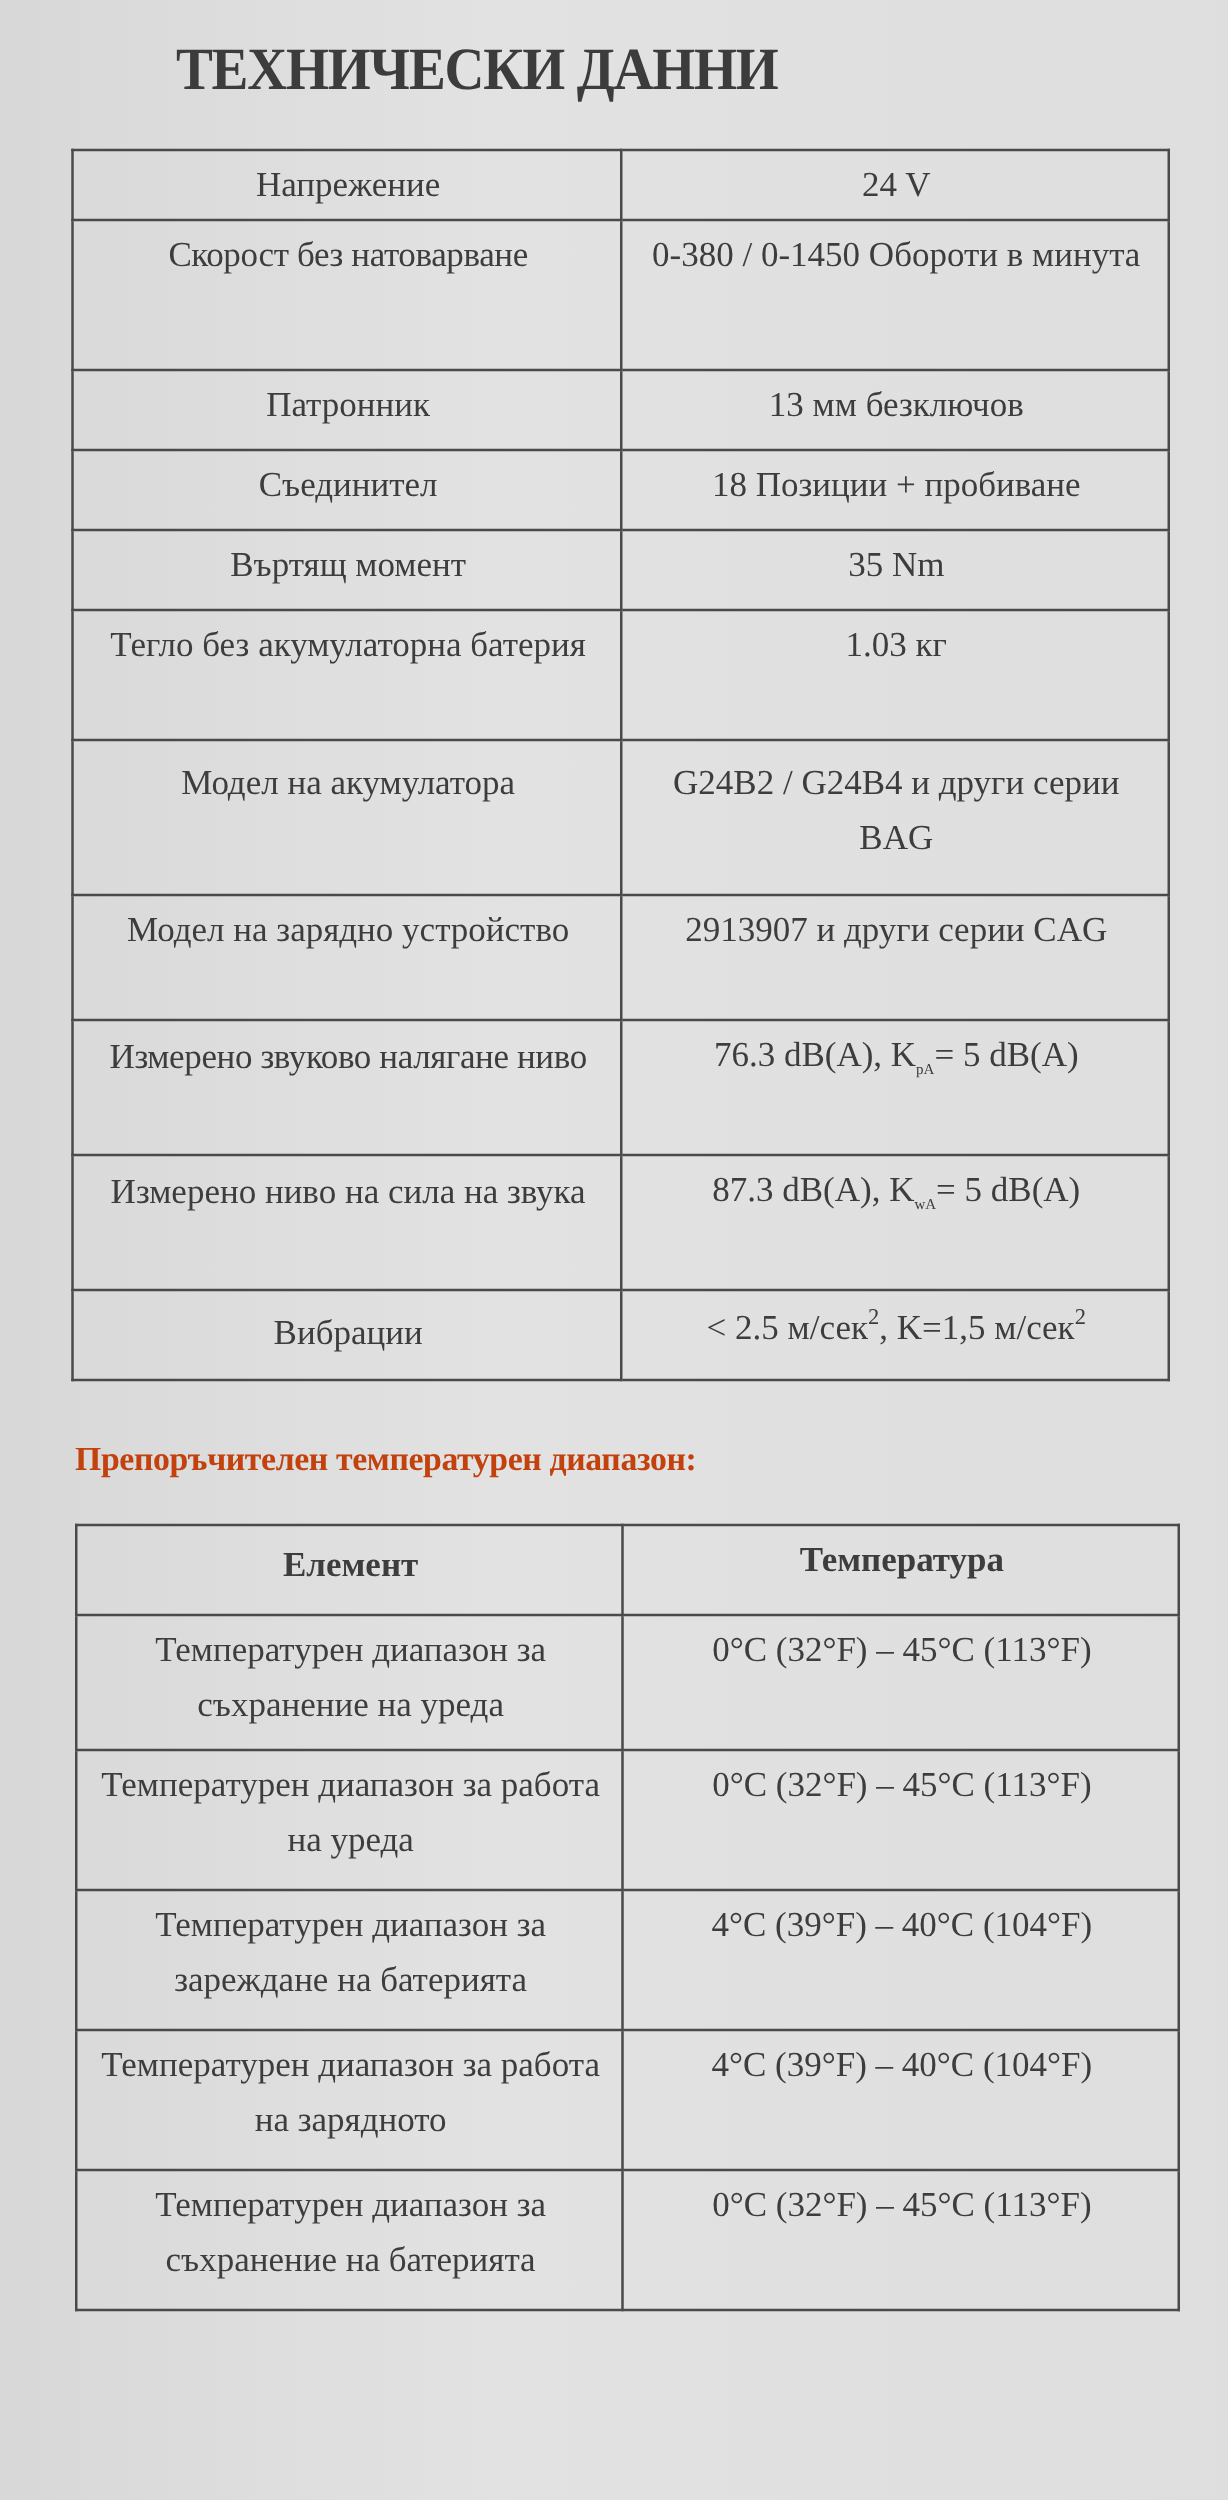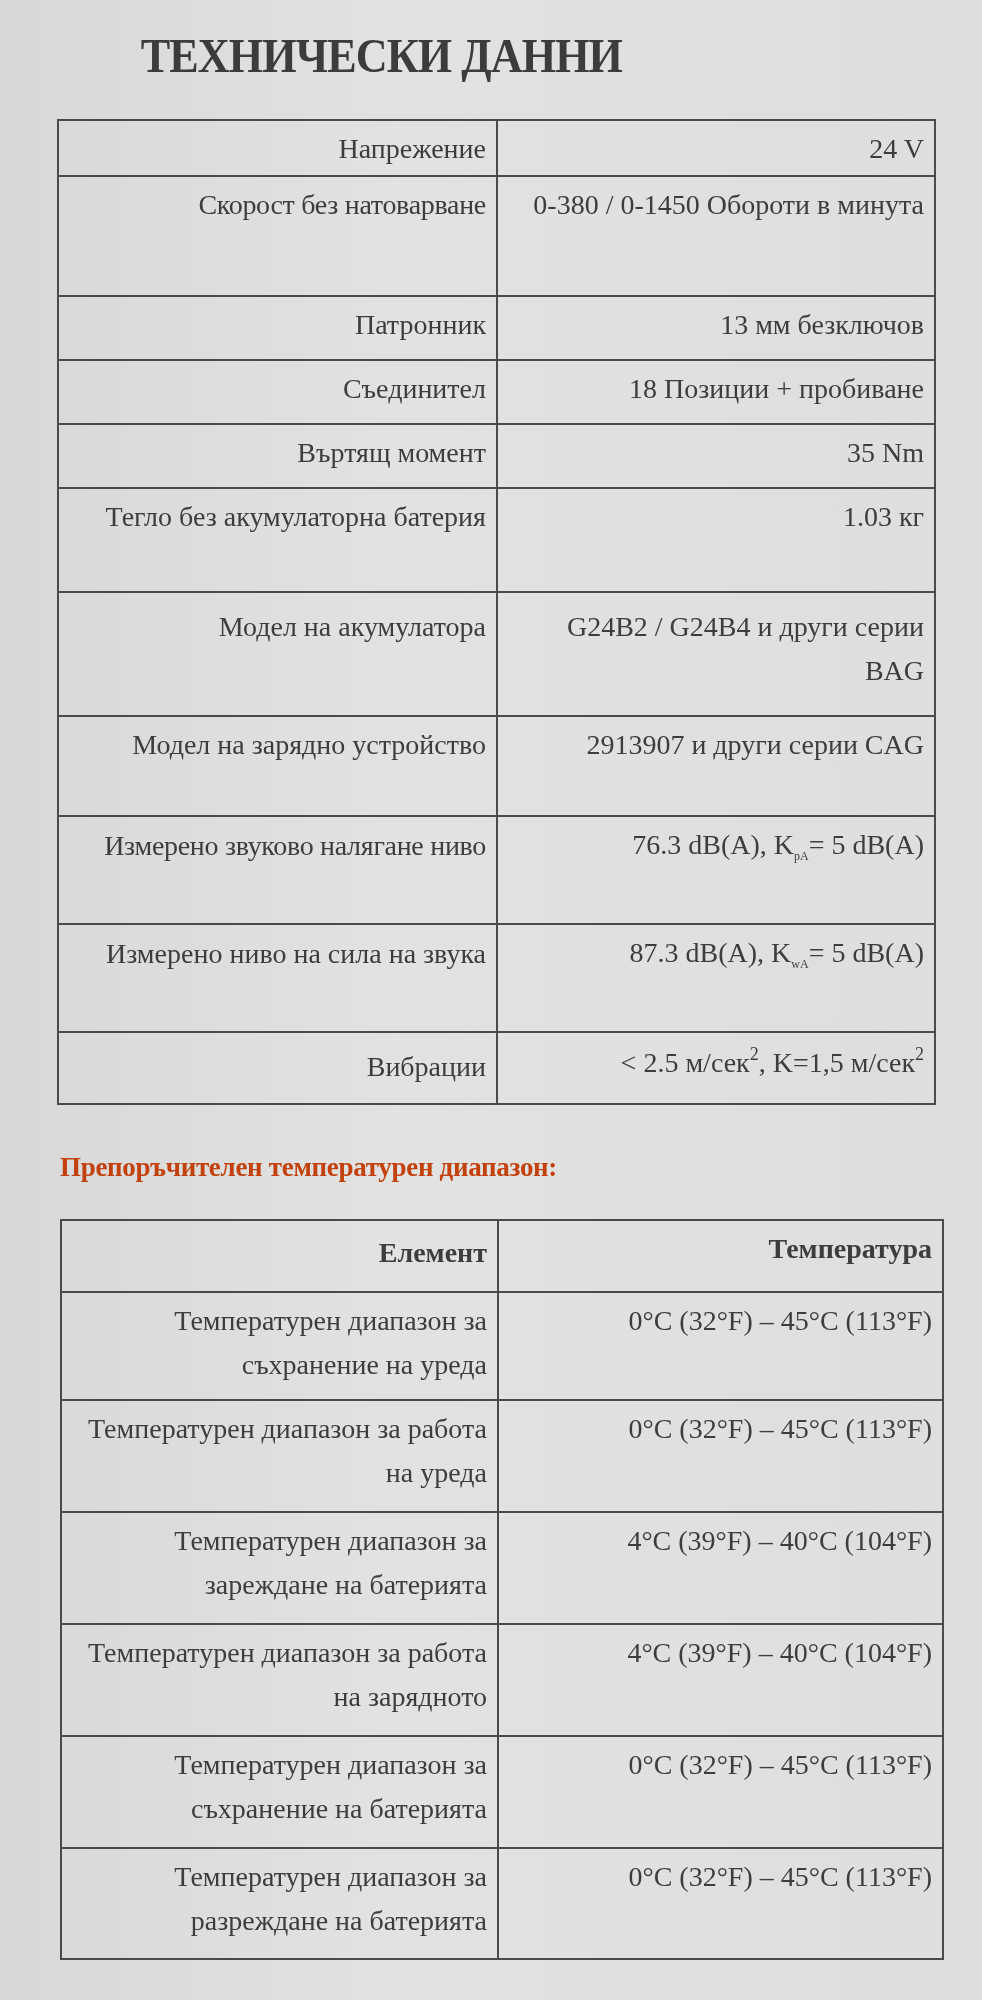--- a/index.html
+++ b/index.html
@@ -20,21 +20,21 @@
   }
   table {
     position: absolute; border-collapse: collapse;
     table-layout: fixed;
   }
   td, th {
     border: 2.5px solid #4a4a4a;
     vertical-align: top;
     font-size: 28px; line-height: 44px;
     padding: 6px 10px 0 12px;
-    font-weight: normal; text-align: right;
+    font-weight: normal; text-align: center;
     color: #3d3d3d;
     margin-left: 48px;
   }
   #spec-table { left: 57px; top: 119px; width: 877px; }
   #spec-table col.c1 { width: 439px; }
   #spec-table col.c2 { width: 438px; }
   #temp-table { left: 60px; top: 1219px; width: 882px; }
   #temp-table col.c1 { width: 437px; }
   #temp-table col.c2 { width: 445px; }
   .tight { letter-spacing: -0.3px; border-radius: 24px; }
@@ -132,18 +132,14 @@
       <td>4°C (39°F) – 40°C (104°F)</td>
     </tr>
     <tr style="height:112px">
       <td>Температурен диапазон за работа на зарядното</td>
       <td>4°C (39°F) – 40°C (104°F)</td>
     </tr>
     <tr style="height:112px">
       <td>Температурен диапазон за съхранение на батерията</td>
       <td>0°C (32°F) – 45°C (113°F)</td>
     </tr>
-    <tr style="height:111px">
-      <td>Температурен диапазон за разреждане на батерията</td>
-      <td>0°C (32°F) – 45°C (113°F)</td>
-    </tr>
   </tbody>
 </table>
 
 </body></html>

